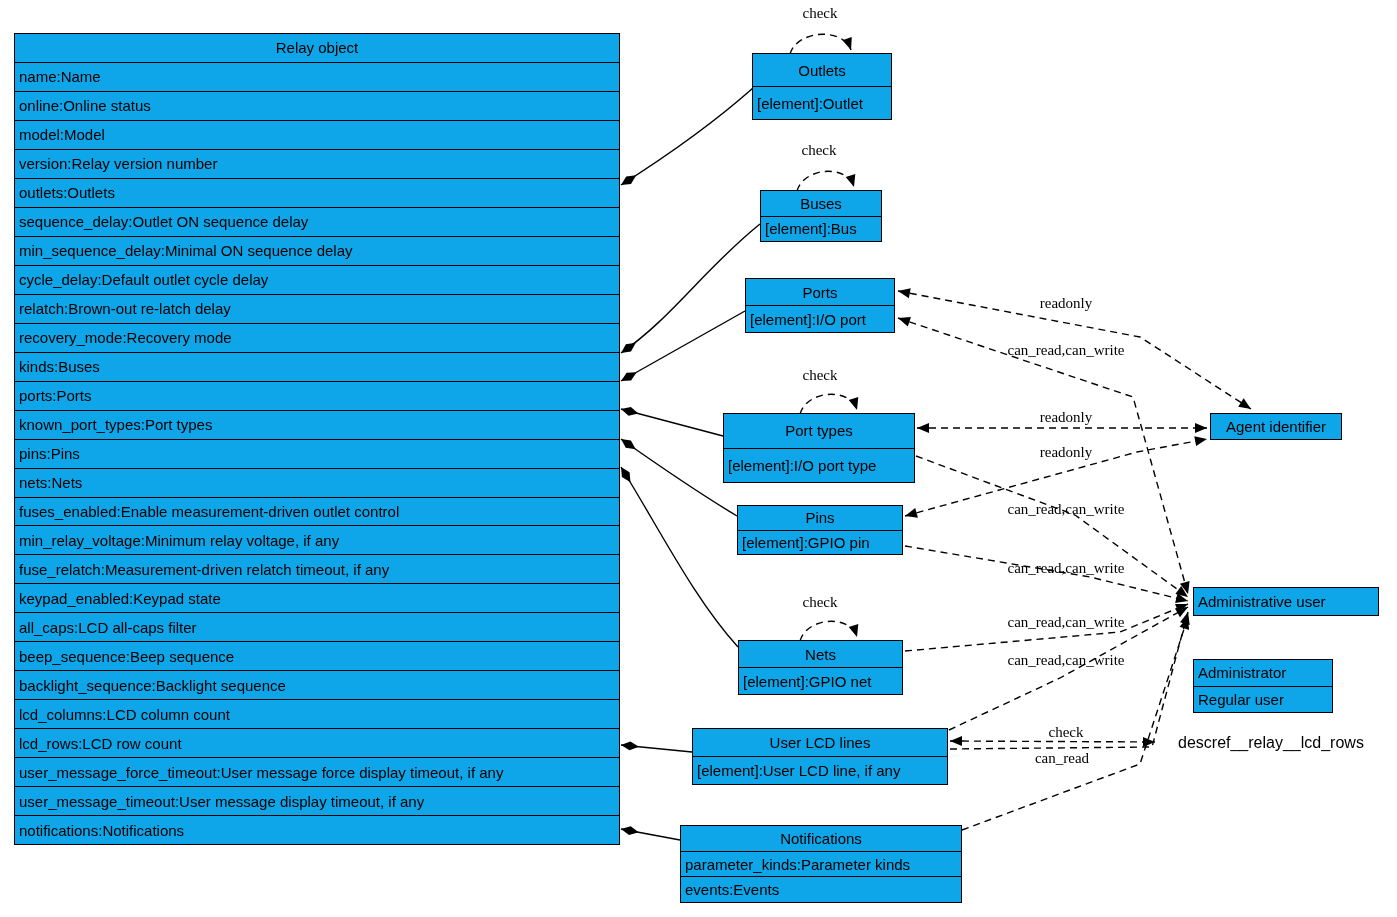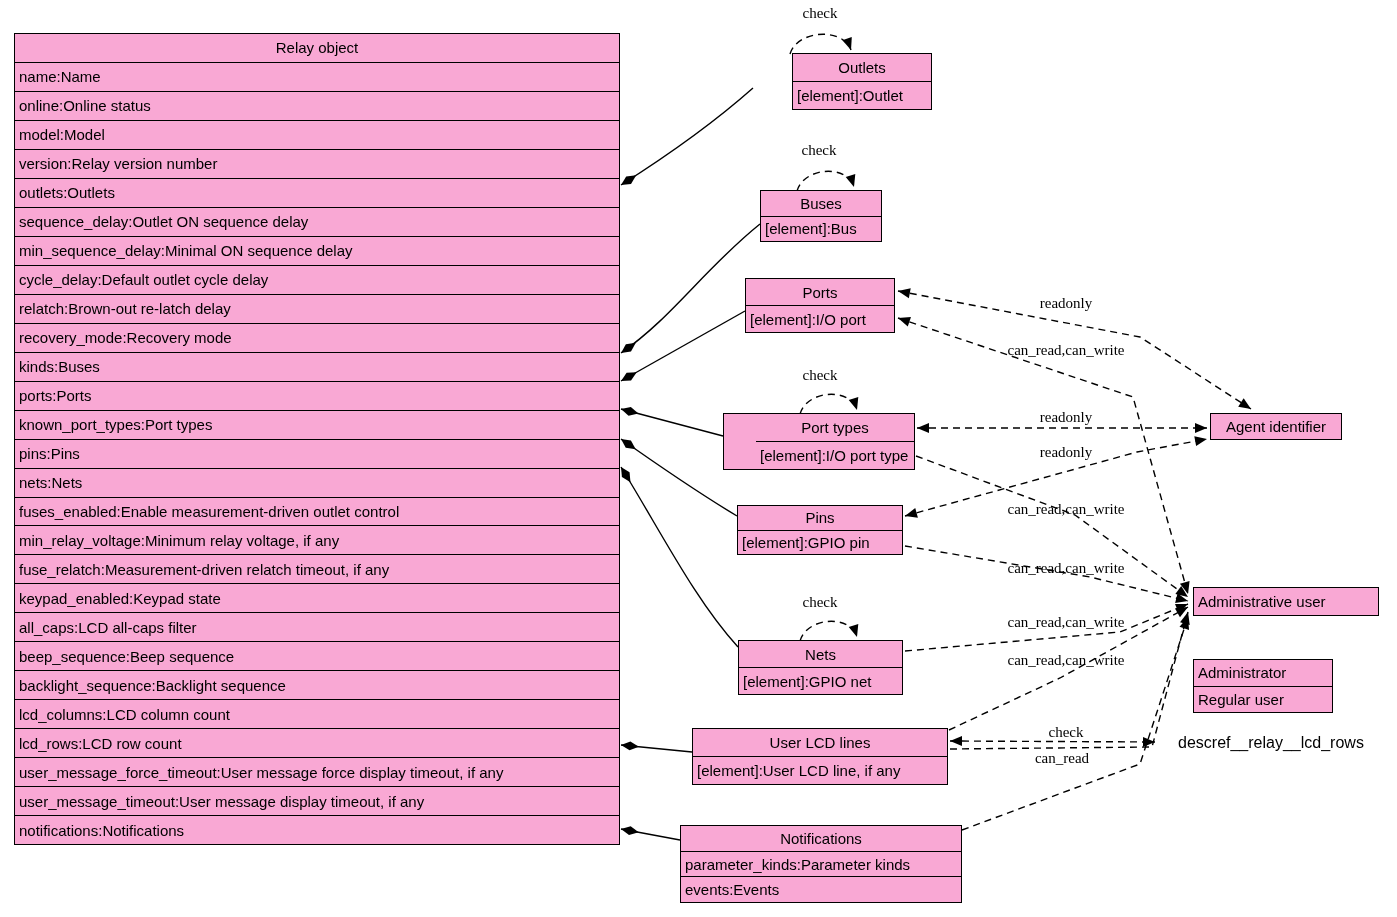--- a/index.html
+++ b/index.html
@@ -1,19 +1,19 @@
 <!DOCTYPE html>
 <html><head>
 <meta charset="utf-8">
 <style>
   html,body{margin:0;padding:0;background:#fff;}
   .canvas{position:relative;width:1397px;height:917px;background:#ffffff;overflow:hidden;
           font-family:"Liberation Sans",sans-serif;color:#000;}
   svg.edges{position:absolute;left:0;top:0;width:1397px;height:917px;}
-  .node{position:absolute;background:#f9a8d4;border:1.5px solid #000;box-sizing:border-box;
+  .node{position:absolute;background:#0ea5e9;border:1.5px solid #000;box-sizing:border-box;
         display:flex;flex-direction:column;font-size:15px;line-height:1;}
   .node > div{flex:1 1 0;display:flex;align-items:center;border-top:1.5px solid #000;
               padding:0 4px;white-space:nowrap;overflow:hidden;}
   .node > div:first-child{border-top:none;}
   .node > .hdr{justify-content:center;padding:0 2px;}
   .plainlabel{position:absolute;font-size:16px;white-space:nowrap;}
   .elabel{position:absolute;transform:translate(-50%,-50%);
           font-family:"Liberation Serif",serif;font-size:15px;white-space:nowrap;}
 </style>
 </head>
@@ -88,36 +88,36 @@
     <div>all_caps:LCD all-caps filter</div>
     <div>beep_sequence:Beep sequence</div>
     <div>backlight_sequence:Backlight sequence</div>
     <div>lcd_columns:LCD column count</div>
     <div>lcd_rows:LCD row count</div>
     <div>user_message_force_timeout:User message force display timeout, if any</div>
     <div>user_message_timeout:User message display timeout, if any</div>
     <div>notifications:Notifications</div>
   </div>
 
-  <div class="node" style="left:752px;top:53px;width:140px;height:57px;margin-left:40px;">
+  <div class="node" style="left:752px;top:53px;width:140px;height:67px;">
     <div class="hdr">Outlets</div>
     <div>[element]:Outlet</div>
   </div>
 
   <div class="node" style="left:760px;top:190px;width:122px;height:52px;">
     <div class="hdr">Buses</div>
     <div>[element]:Bus</div>
   </div>
 
   <div class="node" style="left:745px;top:278px;width:150px;height:55px;">
     <div class="hdr">Ports</div>
     <div>[element]:I/O port</div>
   </div>
 
-  <div class="node" style="left:723px;top:413px;width:192px;height:57px;padding-left:32px;">
+  <div class="node" style="left:723px;top:413px;width:192px;height:70px;">
     <div class="hdr">Port types</div>
     <div>[element]:I/O port type</div>
   </div>
 
   <div class="node" style="left:737px;top:505px;width:166px;height:50px;">
     <div class="hdr">Pins</div>
     <div>[element]:GPIO pin</div>
   </div>
 
   <div class="node" style="left:738px;top:640px;width:165px;height:55px;">

